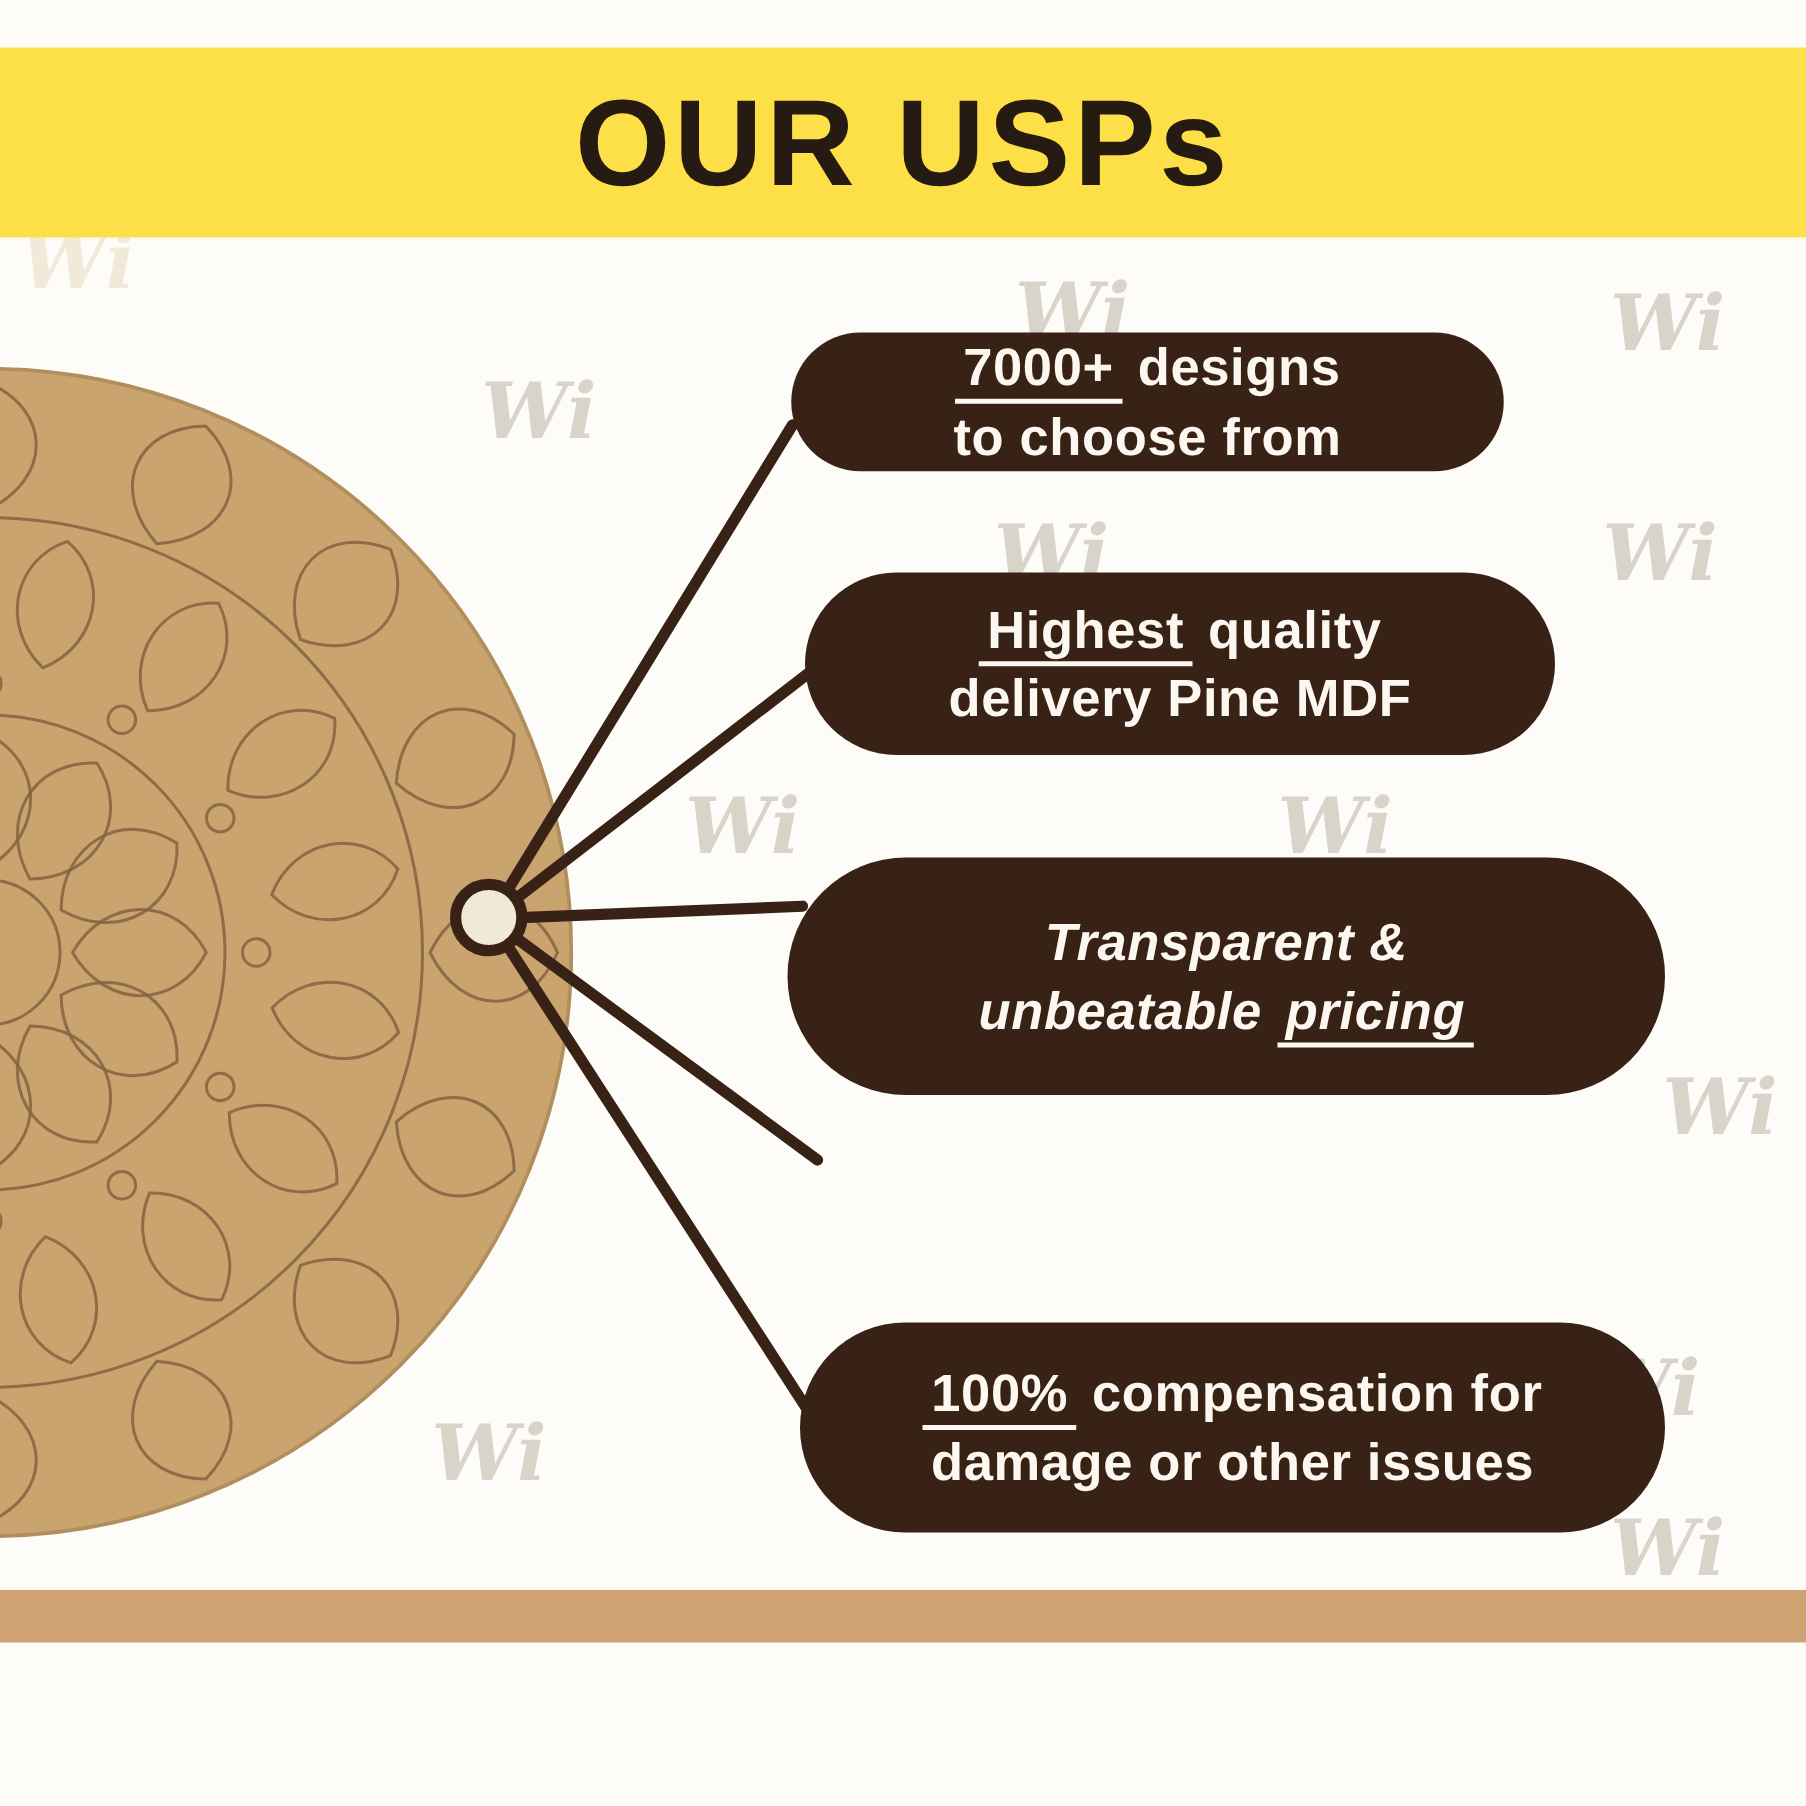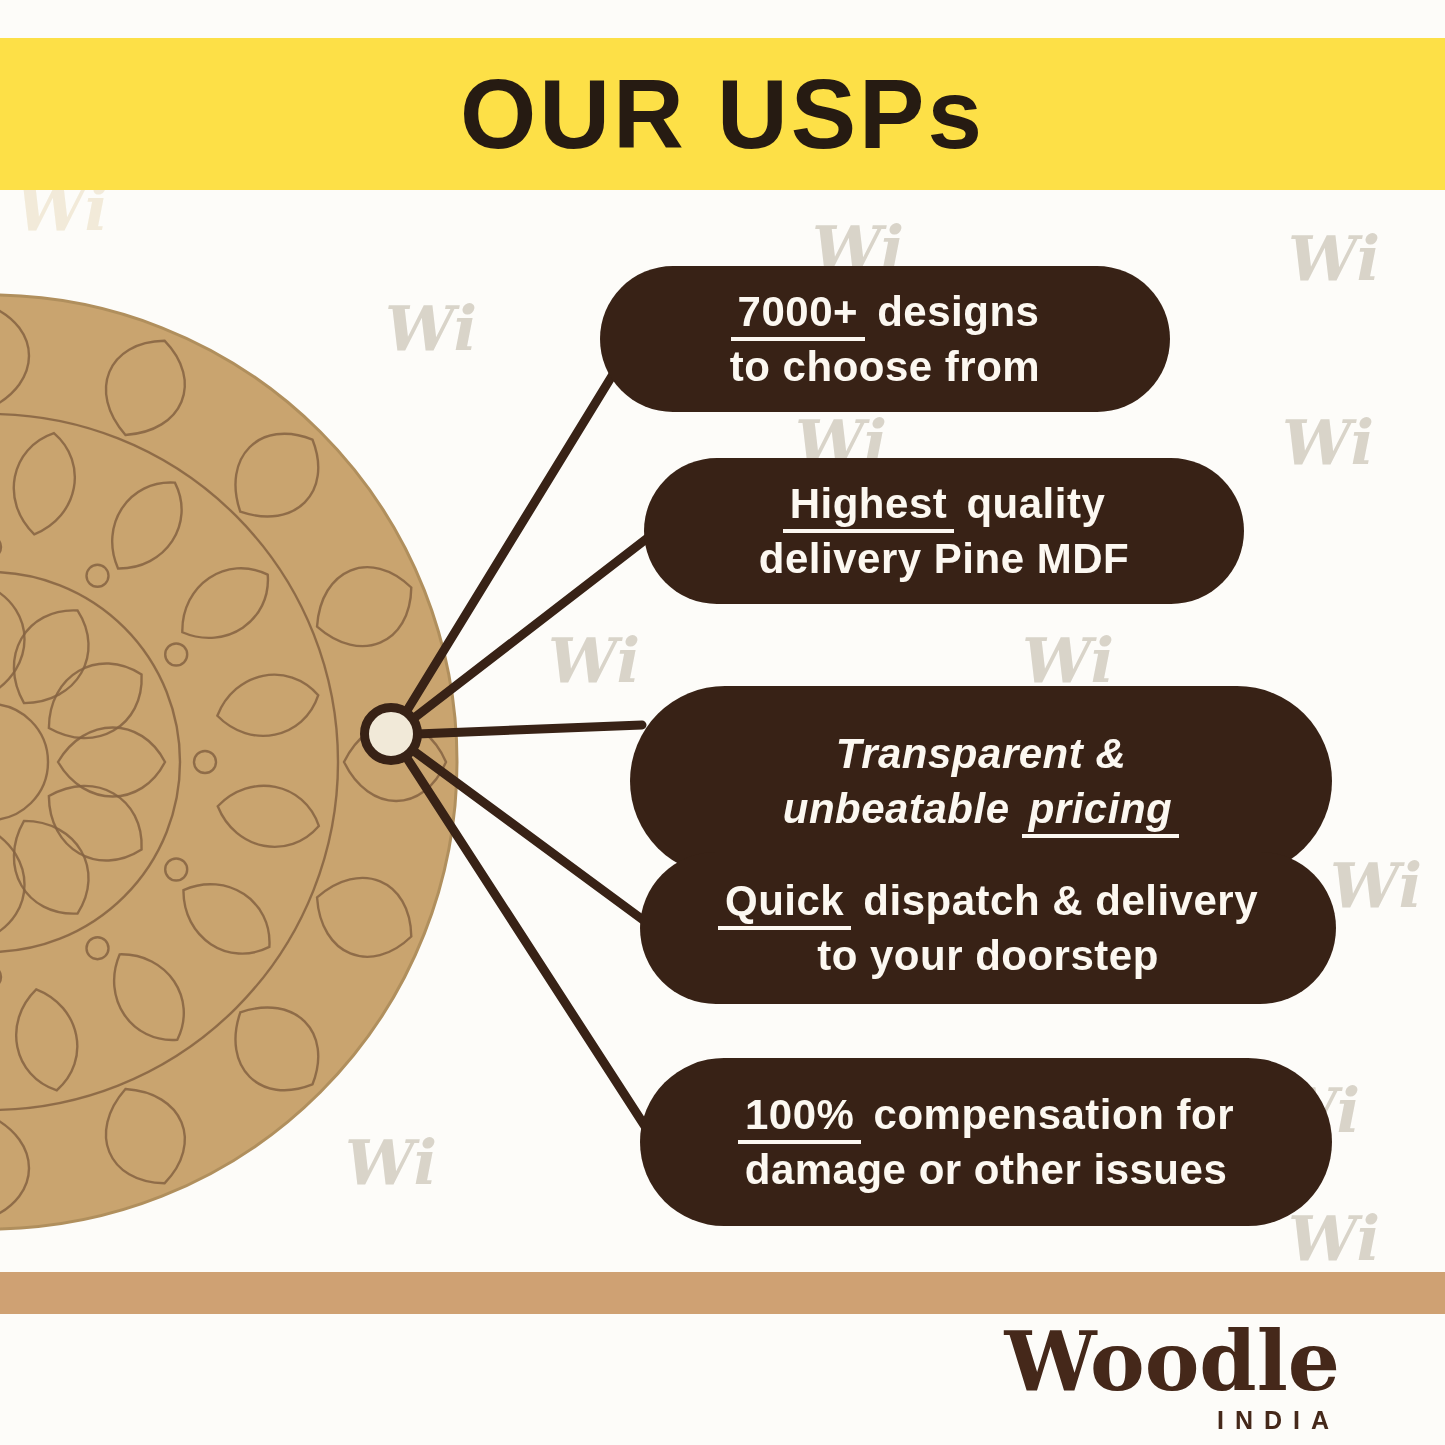--- a/index.html
+++ b/index.html
@@ -53,21 +53,21 @@
   .pill{
     position:absolute;
     background:#382216;border-radius:999px;
     color:#fcf8f1;
     display:flex;flex-direction:column;align-items:center;justify-content:center;
     text-align:center;
     font-size:42px;font-weight:700;line-height:1.32;
     letter-spacing:0.5px;
   }
   .pill .u{border-bottom:4px solid #fcf8f1;padding:0 7px 2px;}
-  .p1{left:600px;top:266px;width:570px;height:146px;}
+  .p1{left:633px;top:266px;width:570px;height:111px;}
   .p2{left:644px;top:458px;width:600px;height:146px;}
   .p3{left:630px;top:686px;width:702px;height:190px;font-style:italic;}
   .p4{left:640px;top:852px;width:696px;height:152px;}
   .p5{left:640px;top:1058px;width:692px;height:168px;}
   
   .footer-logo{
     position:absolute;right:105px;top:1320px;text-align:right;color:#45281a;
   }
   .brand{
     font-family:"DejaVu Serif", serif;font-weight:bold;
@@ -182,28 +182,20 @@
       <div class="pill-line"><span>to choose from</span></div>
     </div>
   <div class="pill p2">
       <div class="pill-line"><span class="u">Highest</span><span> quality</span></div>
       <div class="pill-line"><span>delivery Pine MDF</span></div>
     </div>
   <div class="pill p3">
       <div class="pill-line"><span>Transparent &amp;</span></div>
       <div class="pill-line"><span>unbeatable </span><span class="u">pricing</span></div>
     </div>
-  <div class="pill p4">
-      <div class="pill-line"><span class="u">Quick</span><span> dispatch &amp; delivery</span></div>
-      <div class="pill-line"><span>to your doorstep</span></div>
-    </div>
   <div class="pill p5">
       <div class="pill-line"><span class="u">100%</span><span> compensation for</span></div>
       <div class="pill-line"><span>damage or other issues</span></div>
     </div>
 
   <div class="band-bottom"></div>
-  <div class="footer-logo">
-    <span class="brand">Woodle</span>
-    <span class="country">INDIA</span>
-  </div>
 
 </div>
 
 </body></html>

